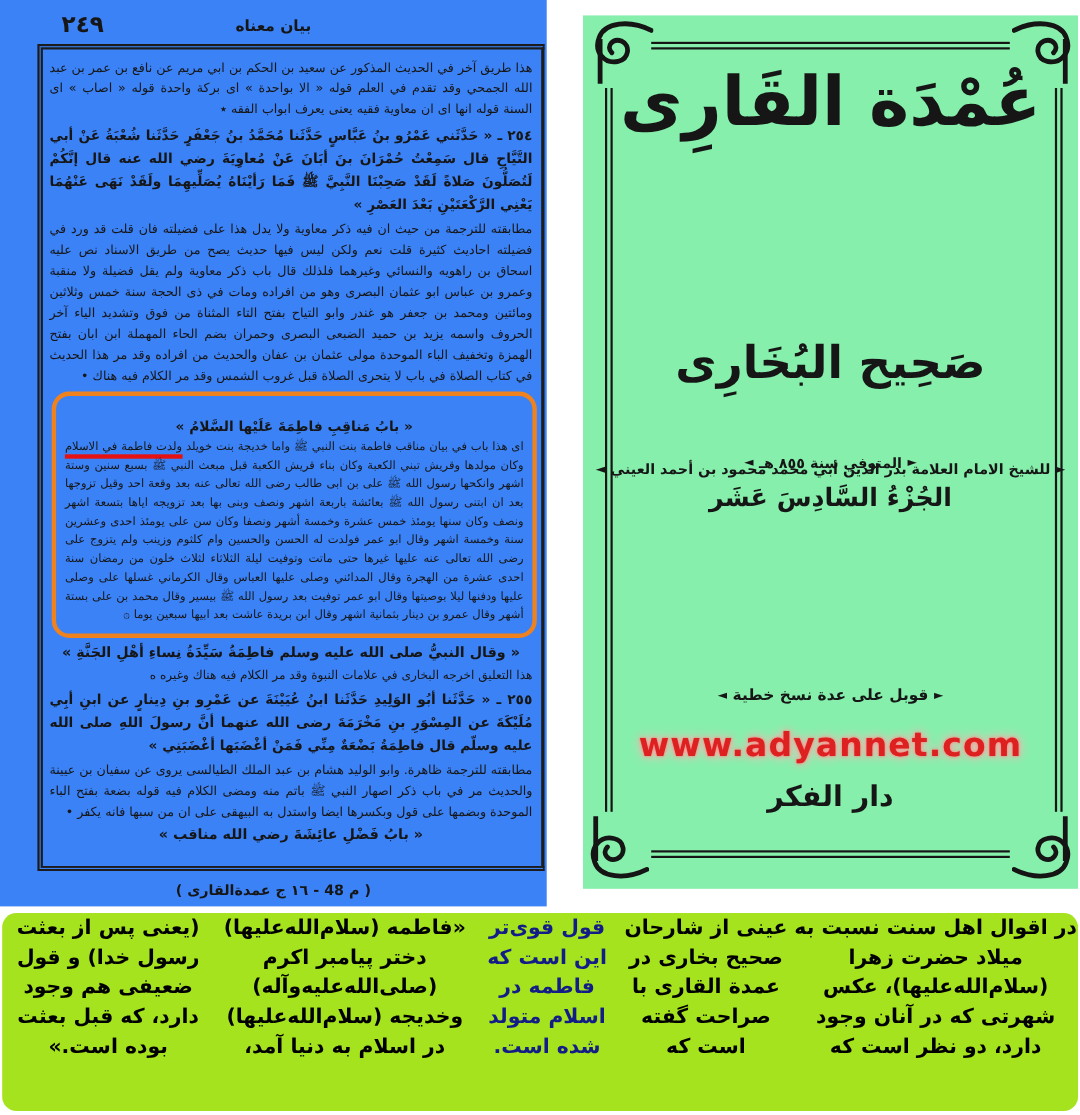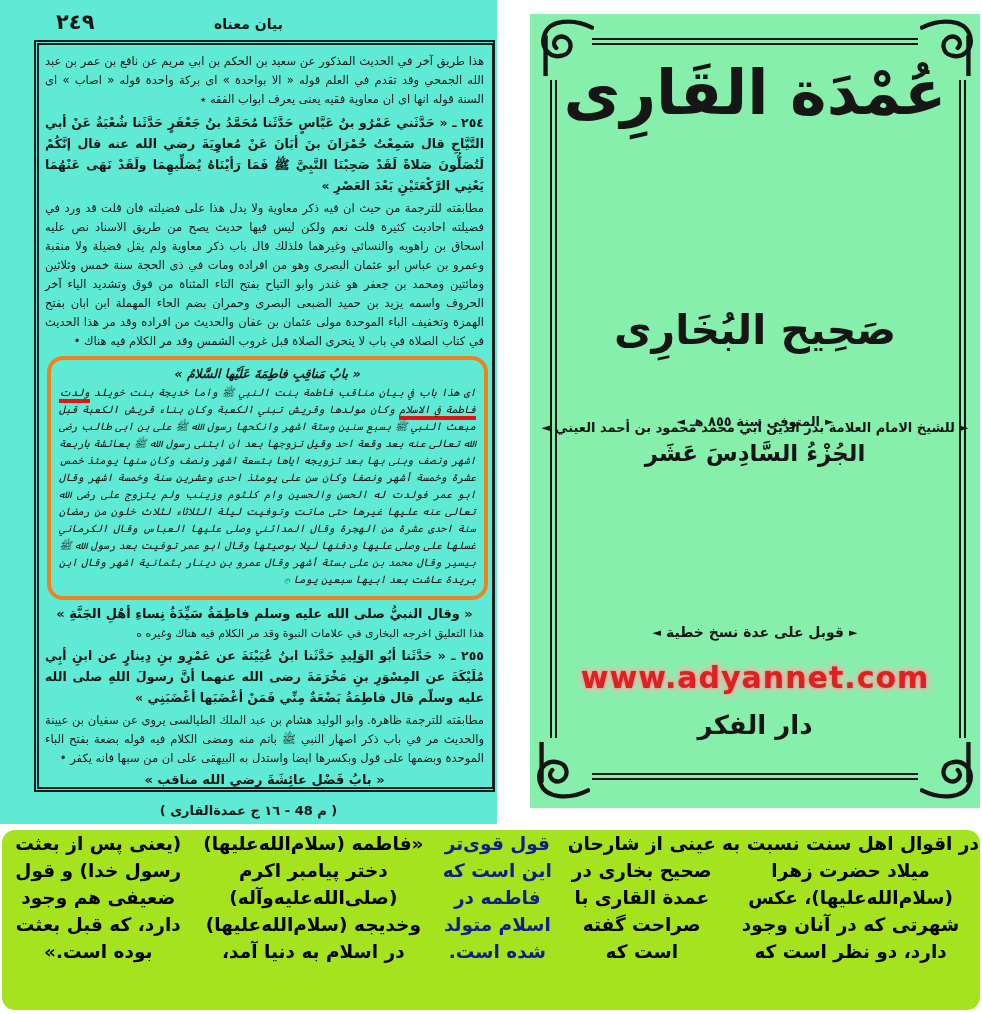--- a/index.html
+++ b/index.html
@@ -1,35 +1,35 @@
 <!DOCTYPE html>
 <html lang="ar" style="--caption_bg: #a4e31d; --highlight_border: #f0821d; --underline_red: #e61212; --watermark_red: #dd2020; --caption_blue_line: #141c87;"><head>
 <meta charset="utf-8">
 <style>
   html,body{margin:0;padding:0;}
   body{
     width:982px;height:1014px;position:relative;background:#ffffff;
     font-family:"DejaVu Sans",sans-serif;color:#161616;overflow:hidden;
   }
   
-  .left-page{position:absolute;left:0;top:0;width:497px;height:824px;background:#5eead4;}
+  .left-page{position:absolute;left:0;top:0;width:497px;height:824px;background:#3b82f6;}
   .lp-pageno{position:absolute;top:10px;left:56px;font-size:21px;font-weight:bold;}
   .lp-header{position:absolute;top:16px;left:0;width:100%;text-align:center;font-size:14px;font-weight:bold;}
   .lp-frame{
     position:absolute;top:40px;left:34px;right:2px;bottom:32px;
     border:5px double #1c1c1c;border-right:3px solid #1c1c1c;
     padding:4px 8px 0 6px;direction:rtl;overflow:hidden;
   }
   .lp-p{margin:3px 0;font-size:11.5px;line-height:19px;text-align:justify;}
   .lp-p.hadith{font-size:12.5px;font-weight:bold;line-height:21px;}
   .lp-p.small{font-size:11px;line-height:17px;}
   .lp-center{text-align:center;font-weight:bold;font-size:13px;margin:4px 0;}
   .hl-box{
     border:4px solid var(--highlight_border,#f0821d);border-radius:16px;
-    padding:4px 8px 6px;margin:5px -4px 6px 2px;background:transparent;font-style:italic;
+    padding:18px 8px 6px;margin:5px -4px 6px 2px;background:transparent;
   }
   .hl-box .lp-center{font-size:12.5px;margin:2px 0 3px;}
   .hl-body{font-size:10.5px;line-height:17px;margin:2px 0;}
   .red-underline{border-bottom:4px solid var(--underline_red,#e61212);padding-bottom:1px;}
   .lp-footer{position:absolute;bottom:6px;left:0;width:100%;text-align:center;font-weight:bold;font-size:13px;}
   
   .right-page{position:absolute;left:530px;top:14px;width:450px;height:794px;background:#86efac;}
   .rp-line{position:absolute;}
   .rp-line.top{top:24px;left:62px;right:62px;height:0;border-top:7px double #151515;}
   .rp-line.bottom{bottom:28px;left:62px;right:62px;height:0;border-top:7px double #151515;}

